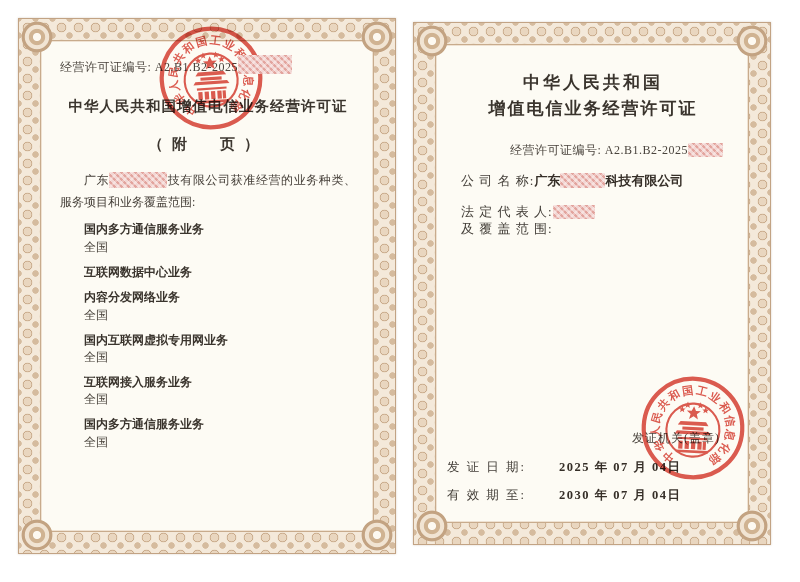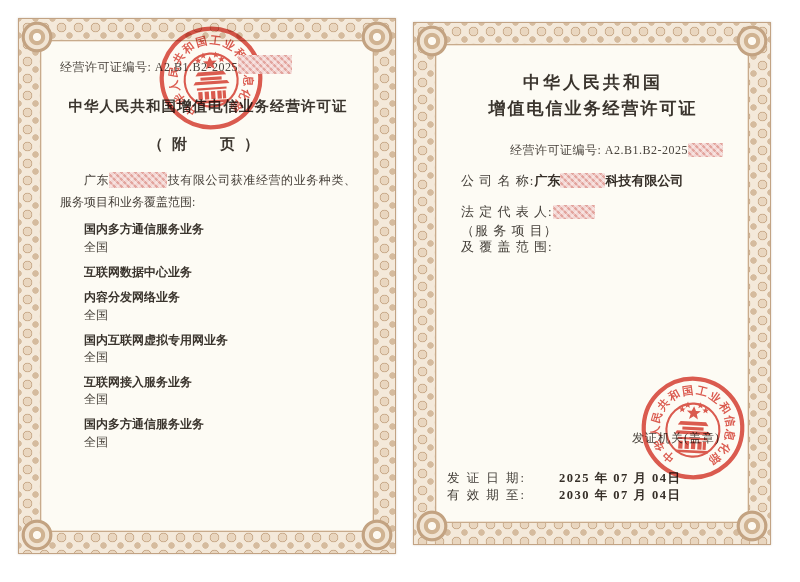--- a/index.html
+++ b/index.html
@@ -68,21 +68,21 @@
   .field .f-label { letter-spacing:1px; }
   .field .f-value { font-weight:bold; color:#362f28; }
   .biz-line2, .biz-line3 { font-size:13px; line-height:1.25; color:#45403a; letter-spacing:1px; }
   .biz-line2 { margin-top:2px; }
 
   .seal-zone { position:absolute; left:178px; top:330px; width:160px; height:130px; }
   .issuer { position:absolute; left:18px; top:55px; font-size:12px; letter-spacing:1px;
             color:#4a443d; white-space:nowrap; z-index:1; }
 
   .dates { position:absolute; left:11px; right:24px; bottom:18px; font-size:12.5px; }
-  .date-row { display:flex; }
+  .date-row { display:flex; margin-top:11px; }
   .date-row .d-label { width:112px; letter-spacing:2px; color:#45403a; }
   .date-row .d-value { font-weight:bold; letter-spacing:1.5px; color:#352e27; }
 
   
   .seal { position:absolute; width:106px; height:106px; color:#d8453a;
           opacity:.88; mix-blend-mode:multiply; z-index:5; }
   .seal-left  { left:139px; top:6px; transform:rotate(-4deg); }
   .seal-right { left:26px;  top:0px; transform:rotate(3deg); }
   .seal text { font-family:"Liberation Serif","DejaVu Serif",serif; font-weight:bold; }
 
@@ -207,21 +207,20 @@
 
         <div class="lic-row r-licrow"><span>经营许可证编号:</span>
           <span>A2.B1.B2-2025</span><span class="redact r-num-r"></span>
         </div>
 
 
         <div class="field"><span class="f-label">公 司 名 称:</span><span class="f-value">广东</span><span class="redact r-name-r"></span><span class="f-value">科技有限公司</span></div>
 
         <div class="field"><span class="f-label">法 定 代 表 人:</span><span class="redact r-legal"></span></div>
 
-        <div class="biz-line2">（服 务 项 目）</div>
         <div class="biz-line3">及 覆 盖 范 围:</div>
 
         <div class="seal-zone">
           <div class="issuer">发证机关(盖章)</div>
           <svg class="seal seal-right" viewBox="0 0 200 200">
             <circle cx="100" cy="100" r="93" fill="none" stroke="currentColor" stroke-width="8"></circle>
             <g class="seal-chars" fill="currentColor" font-size="21">
                 <text x="100" y="36" text-anchor="middle" transform="rotate(-142 100 100)">中</text>
                 <text x="100" y="36" text-anchor="middle" transform="rotate(-120.15384615384616 100 100)">华</text>
                 <text x="100" y="36" text-anchor="middle" transform="rotate(-98.3076923076923 100 100)">人</text>

